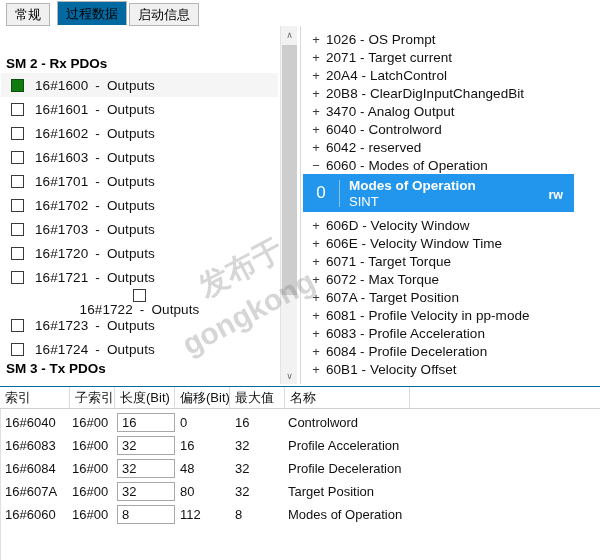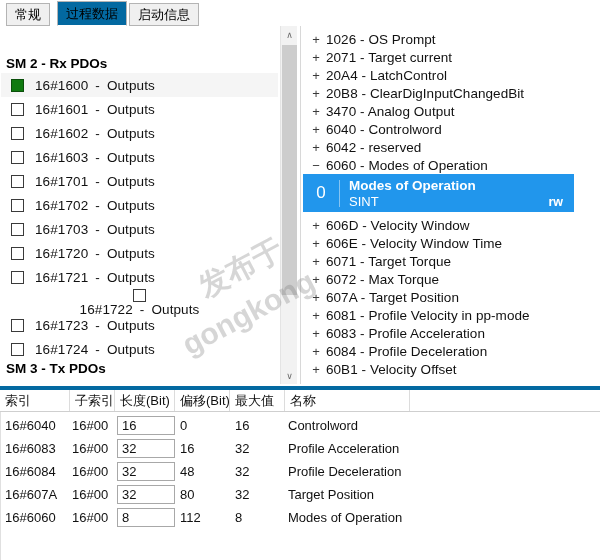--- a/index.html
+++ b/index.html
@@ -139,21 +139,21 @@
   }
   .selrow .seldiv {
     width: 1px; height: 27px;
     background: #86c4f2;
     flex: none;
     margin-right: 9px;
   }
   .selrow .seltext { flex: 1 1 auto; }
   .selrow .selname { font-size: 13.5px; font-weight: bold; line-height: 16px; }
   .selrow .seltype { font-size: 13px; line-height: 15px; }
-  .selrow .selacc { font-size: 12.5px; font-weight: bold; padding-right: 11px; align-self: flex-end; padding-bottom: 3px; }
+  .selrow .selacc { font-size: 12.5px; font-weight: bold; padding-right: 11px; align-self: flex-end; padding-bottom: 10px; }
 
   
   .vscroll {
     position: absolute; top: 0;
     width: 17px; height: 358px;
     background: #f2f2f2;
     border-left: 1px solid #e4e4e4;
   }
   .vscroll.left  { left: 280px; }
   .sbtn {
@@ -168,21 +168,21 @@
     position: absolute; left: 1px; width: 15px;
     background: #cdcdcd;
     cursor: default;
   }
 
   
   .tablewrap {
     position: absolute; left: 0; top: 386px;
     width: 600px; height: 174px;
     background: #ffffff;
-    border-top: 4px solid #0369a1;
+    border-top: 1px solid #0369a1;
     overflow: hidden;
     text-align: right;
   }
   .thead {
     position: absolute; left: 0; top: 0;
     width: 600px; height: 22px;
     background: #ffffff;
     border-bottom: 1px solid #cfcfcf;
   }
   .th {

